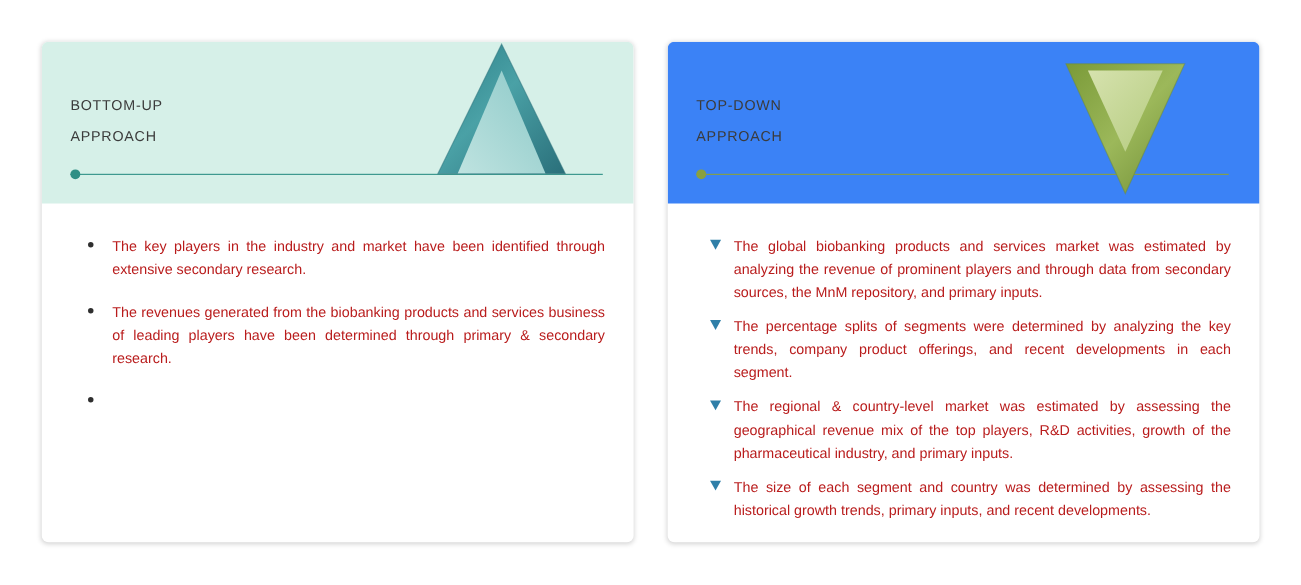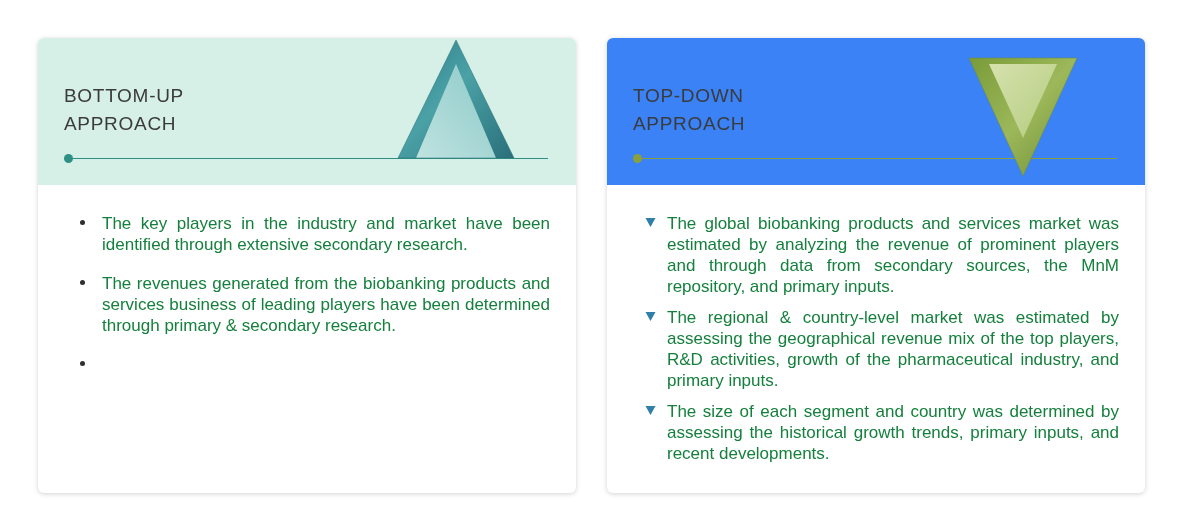--- a/index.html
+++ b/index.html
@@ -38,21 +38,21 @@
     height: 147px;
     overflow: hidden;
   }
   .card-left .card-header { background: #d6f0e8; }
   .card-right .card-header { background: #3b82f6; }
 
   .card-title {
     position: absolute;
     left: 26px;
     top: 44px;
-    font-size: 19px;
+    font-size: 13px;
     letter-spacing: 0.7px;
     color: #3b3b3b;
     line-height: 28px;
     white-space: pre-line;
     font-weight: normal;
   }
   .rule {
     position: absolute;
     left: 26px;
     top: 120px;
@@ -85,22 +85,22 @@
     padding: 28px 26px 10px 26px;
   }
   ul.bullets {
     list-style: none;
     margin: 0;
     padding: 0;
   }
   ul.bullets li {
     position: relative;
     padding-left: 38px;
-    color: #15803d;
-    font-size: 17px;
+    color: #b91c1c;
+    font-size: 13px;
     line-height: 21px;
     text-align: justify;
     margin-bottom: 18px;
   }
   .card-right ul.bullets li { margin-bottom: 10px; padding-left: 34px; }
 
   .bullet-dot {
     position: absolute;
     left: 16px;
     top: 7px;
@@ -202,20 +202,28 @@
               </svg>
           </span>
           <span>The global biobanking products and services market was estimated by analyzing the revenue of prominent players and through data from secondary sources, the MnM repository, and primary inputs.</span>
         </li>
         <li>
           <span class="bullet-tri">
             <svg width="11" height="11" viewBox="0 0 11 11">
                 <polygon points="0.5,1 10.5,1 5.5,10" fill="#2f7fa8"></polygon>
               </svg>
           </span>
+          <span>The percentage splits of segments were determined by analyzing the key trends, company product offerings, and recent developments in each segment.</span>
+        </li>
+        <li>
+          <span class="bullet-tri">
+            <svg width="11" height="11" viewBox="0 0 11 11">
+                <polygon points="0.5,1 10.5,1 5.5,10" fill="#2f7fa8"></polygon>
+              </svg>
+          </span>
           <span>The regional &amp; country-level market was estimated by assessing the geographical revenue mix of the top players, R&amp;D activities, growth of the pharmaceutical industry, and primary inputs.</span>
         </li>
         <li>
           <span class="bullet-tri">
             <svg width="11" height="11" viewBox="0 0 11 11">
                 <polygon points="0.5,1 10.5,1 5.5,10" fill="#2f7fa8"></polygon>
               </svg>
           </span>
           <span>The size of each segment and country was determined by assessing the historical growth trends, primary inputs, and recent developments.</span>
         </li>

